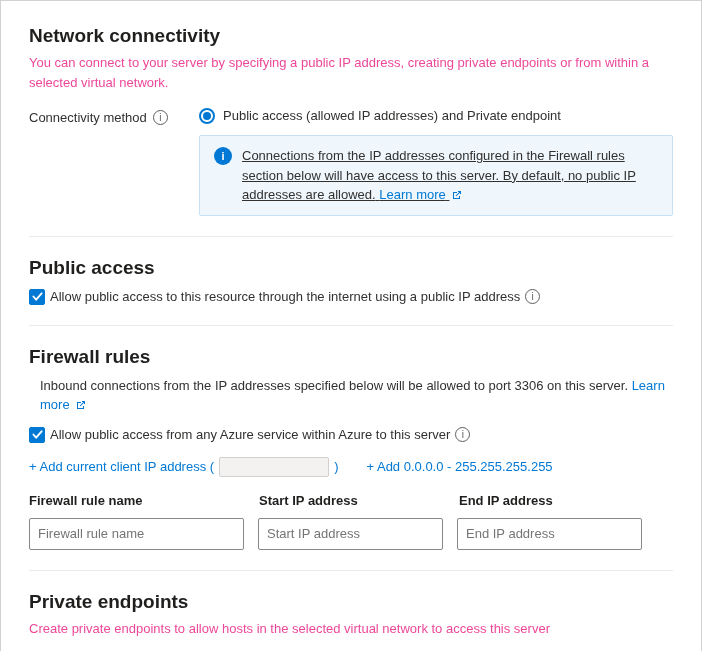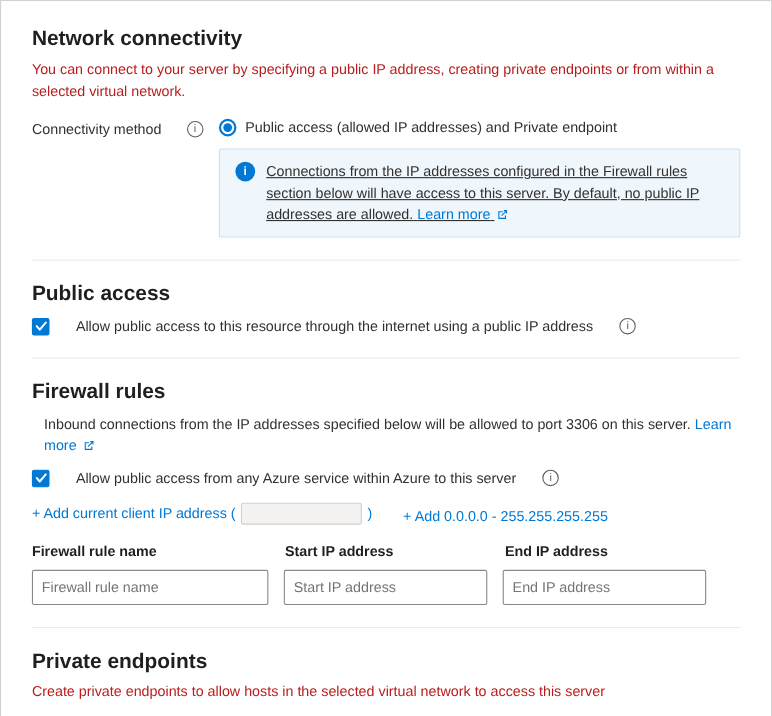--- a/index.html
+++ b/index.html
@@ -21,36 +21,36 @@
       padding: 24px 28px 24px 28px;
     }
     .section-title {
       font-size: 19px;
       font-weight: 600;
       margin-bottom: 6px;
       color: #201f1e;
     }
     .section-desc {
       font-size: 13px;
-      color: #b91c1c;
+      color: #ec4899;
       margin-bottom: 16px;
       line-height: 1.5;
     }
     .connectivity-method-row {
       display: flex;
       align-items: flex-start;
       margin-bottom: 10px;
     }
     .connectivity-label {
       min-width: 170px;
       font-size: 13px;
       color: #323130;
       display: flex;
       align-items: center;
-      gap: 23px;
+      gap: 6px;
       padding-top: 2px;
     }
     .info-circle {
       display: inline-flex;
       align-items: center;
       justify-content: center;
       width: 15px;
       height: 15px;
       border: 1px solid #605e5c;
       border-radius: 50%;
@@ -132,21 +132,21 @@
       text-decoration: none;
     }
     .divider {
       border: none;
       border-top: 1px solid #edebe9;
       margin: 20px 0;
     }
     .checkbox-row {
       display: flex;
       align-items: center;
-      gap: 24px;
+      gap: 5px;
       font-size: 13px;
       color: #323130;
     }
     .checkbox {
       width: 16px;
       height: 16px;
       background: #0078d4;
       border: 1px solid #0078d4;
       border-radius: 2px;
       display: flex;
@@ -164,21 +164,21 @@
       color: #323130;
       margin: 8px 0 12px 11px;
       line-height: 1.5;
     }
     .firewall-desc a {
       color: #0078d4;
       text-decoration: none;
     }
     .add-links-row {
       display: flex;
-      align-items: flex-end;
+      align-items: center;
       gap: 10px;
       margin: 14px 0 16px 0;
       font-size: 13px;
     }
     .add-link {
       color: #0078d4;
       cursor: pointer;
       text-decoration: none;
       display: flex;
       align-items: center;

